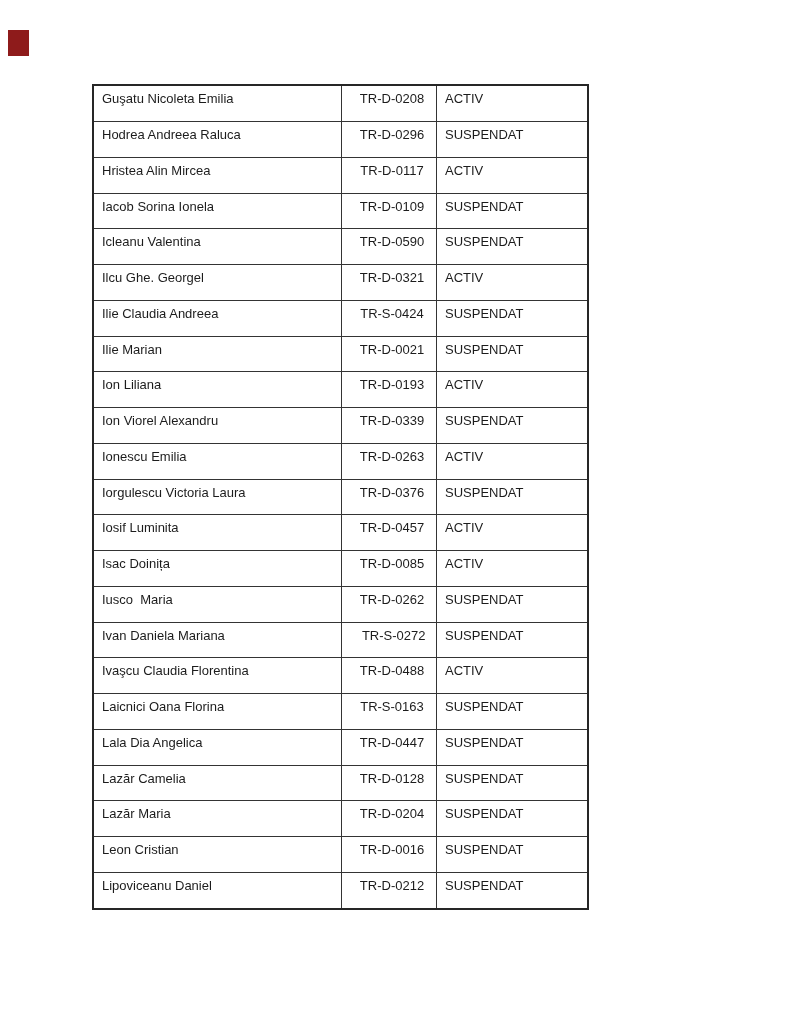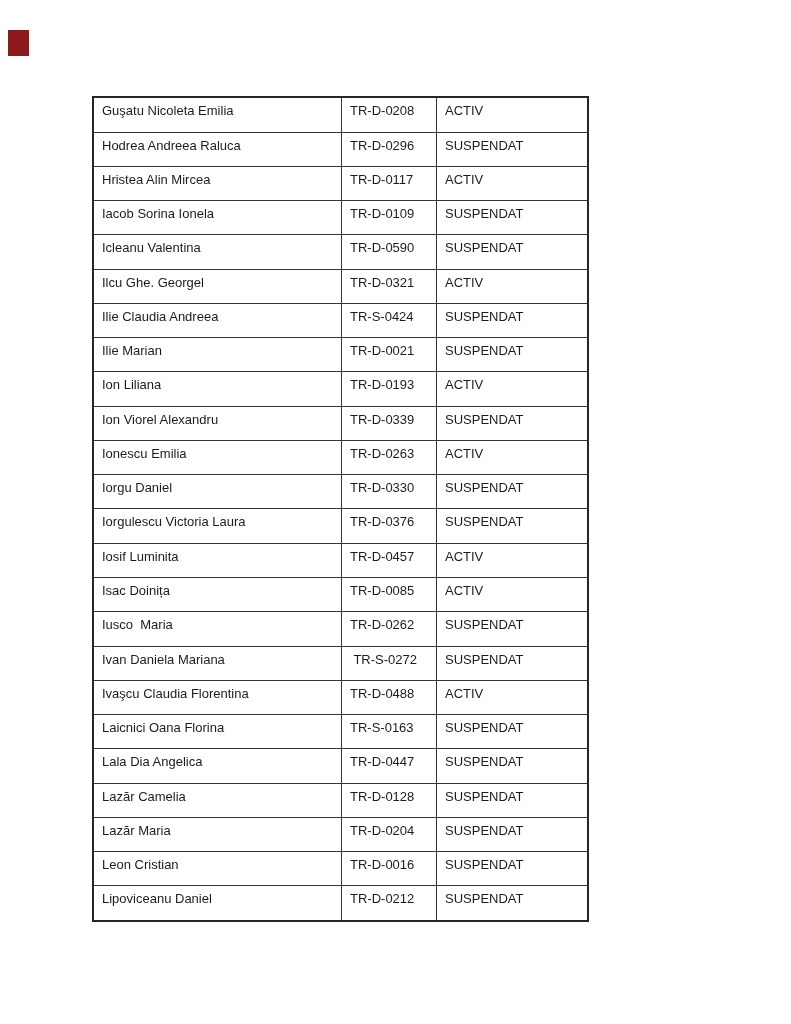--- a/index.html
+++ b/index.html
@@ -25,39 +25,39 @@
     position: absolute;
     left: 8px;
     top: 30px;
     width: 21px;
     height: 26px;
     background: var(--marker_red);
   }
   table.members-table {
     position: absolute;
     left: 92px;
-    top: 96px;
+    top: 84px;
     width: 461px;
     height: 826px;
     border-collapse: collapse;
     table-layout: fixed;
     border: 2px solid var(--outer_border);
   }
   table.members-table td {
     border: 1.5px solid var(--border);
     font-size: 13px;
     line-height: 1.25;
     color: var(--text);
     vertical-align: top;
     padding: 5px 2px 0 8px;
     white-space: pre;
     overflow: hidden;
   }
   td.name-cell   { width: 237px; }
-  td.code-cell   { width: 84px; padding-left: 7px; }
+  td.code-cell   { width: 84px; padding-left: 7px; text-align: center; }
   td.status-cell { width: 140px; }
 </style>
 </head>
 <body>
 
 <div class="page">
   <div class="red-marker"></div>
 
   <table class="members-table">
     <tbody>
@@ -111,25 +111,20 @@
         <td class="name-cell">Ion Viorel Alexandru</td>
         <td class="code-cell">TR-D-0339</td>
         <td class="status-cell">SUSPENDAT</td>
       </tr>
         <tr>
         <td class="name-cell">Ionescu Emilia</td>
         <td class="code-cell">TR-D-0263</td>
         <td class="status-cell">ACTIV</td>
       </tr>
         <tr>
-        <td class="name-cell">Iorgu Daniel</td>
-        <td class="code-cell">TR-D-0330</td>
-        <td class="status-cell">SUSPENDAT</td>
-      </tr>
-        <tr>
         <td class="name-cell">Iorgulescu Victoria Laura</td>
         <td class="code-cell">TR-D-0376</td>
         <td class="status-cell">SUSPENDAT</td>
       </tr>
         <tr>
         <td class="name-cell">Iosif Luminita</td>
         <td class="code-cell">TR-D-0457</td>
         <td class="status-cell">ACTIV</td>
       </tr>
         <tr>

